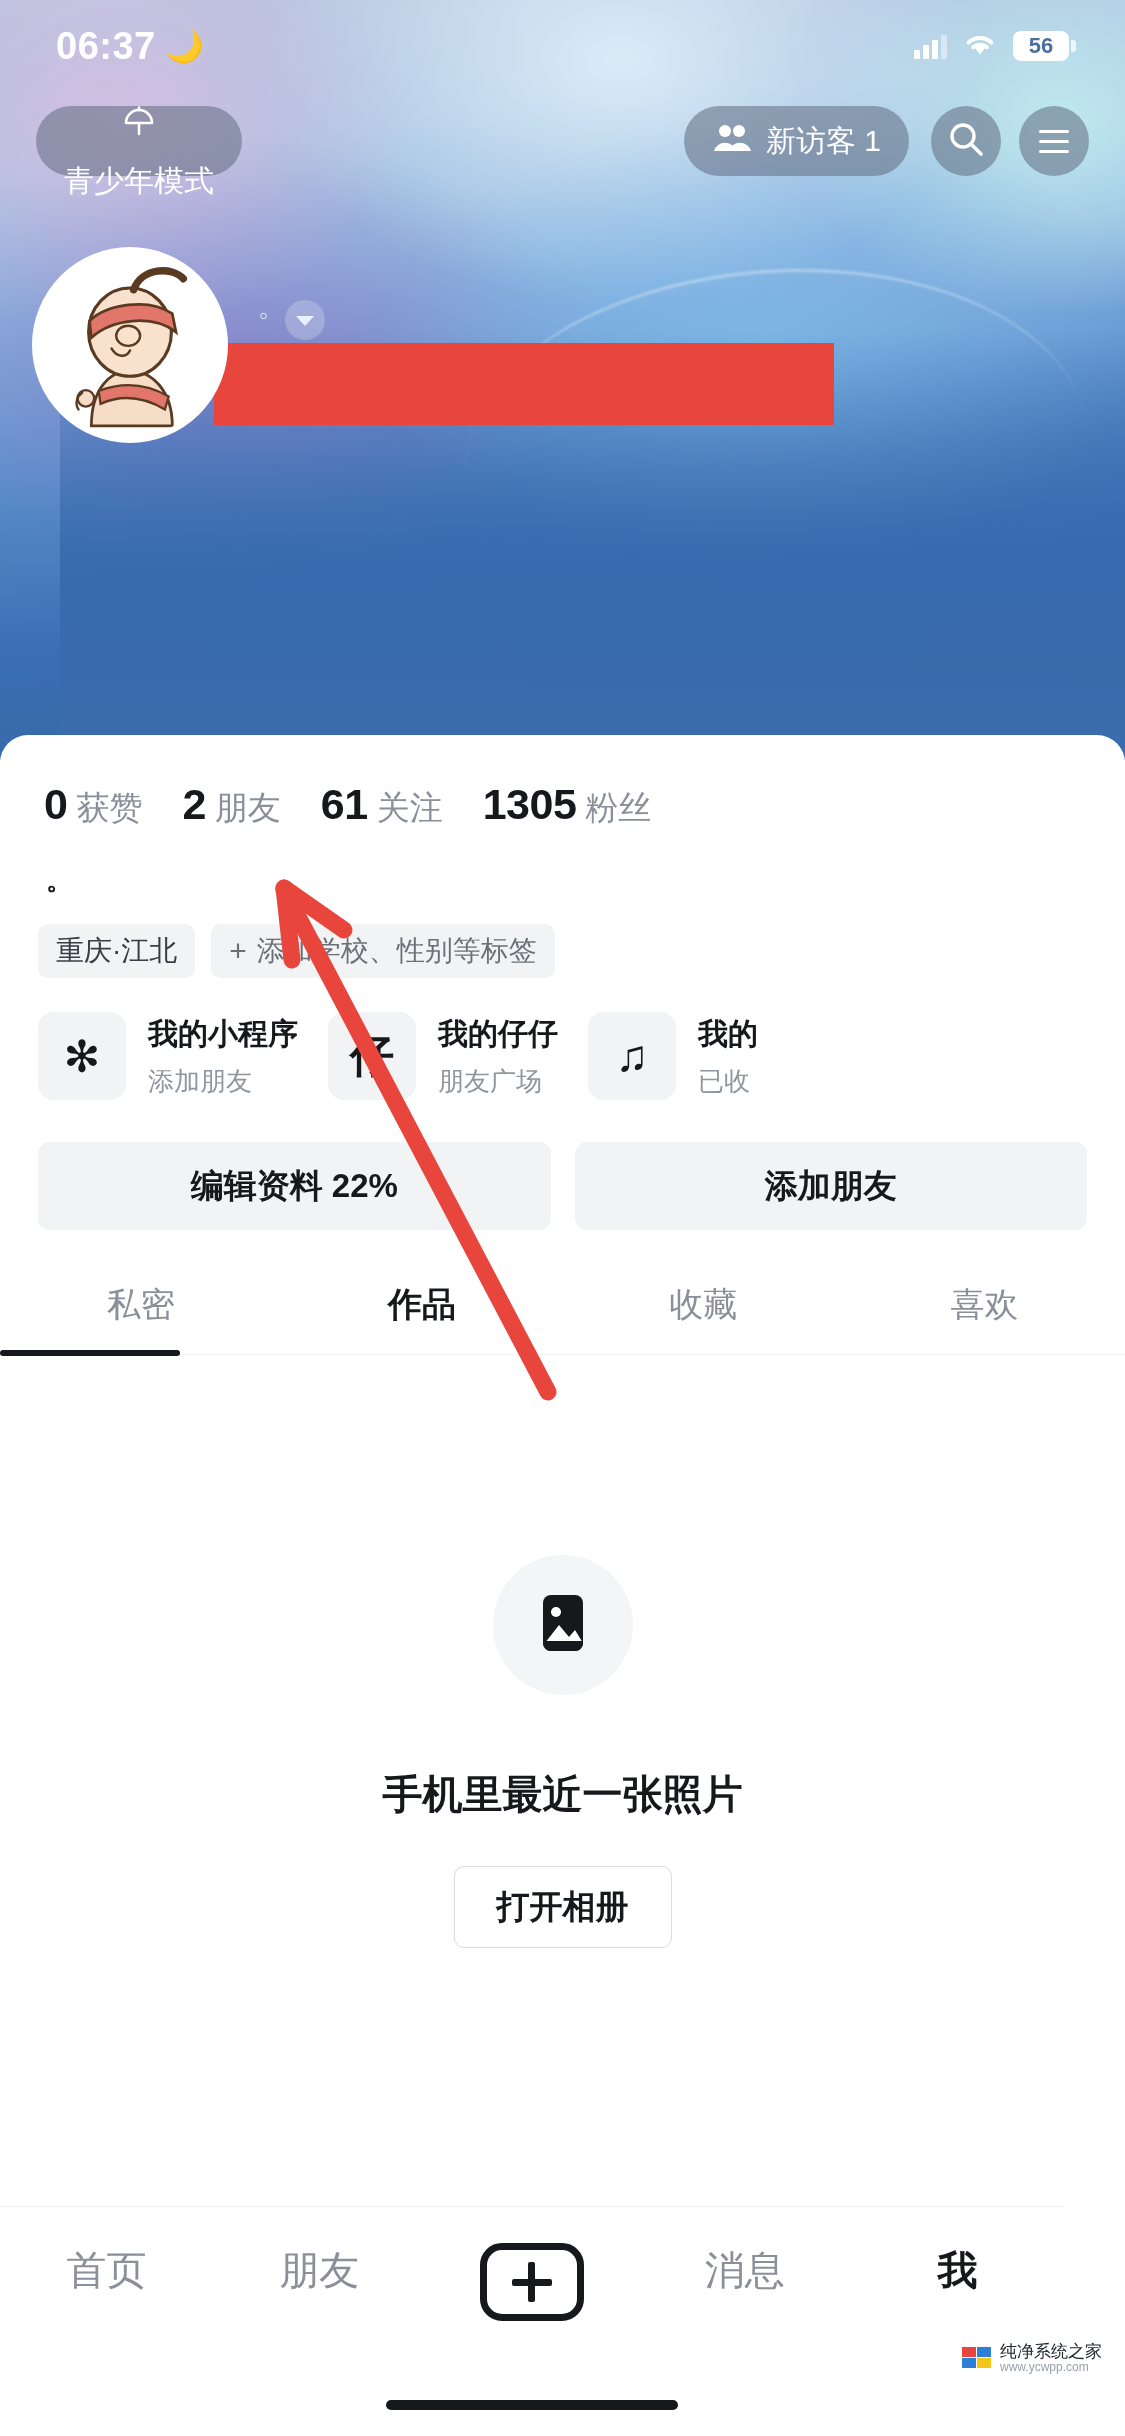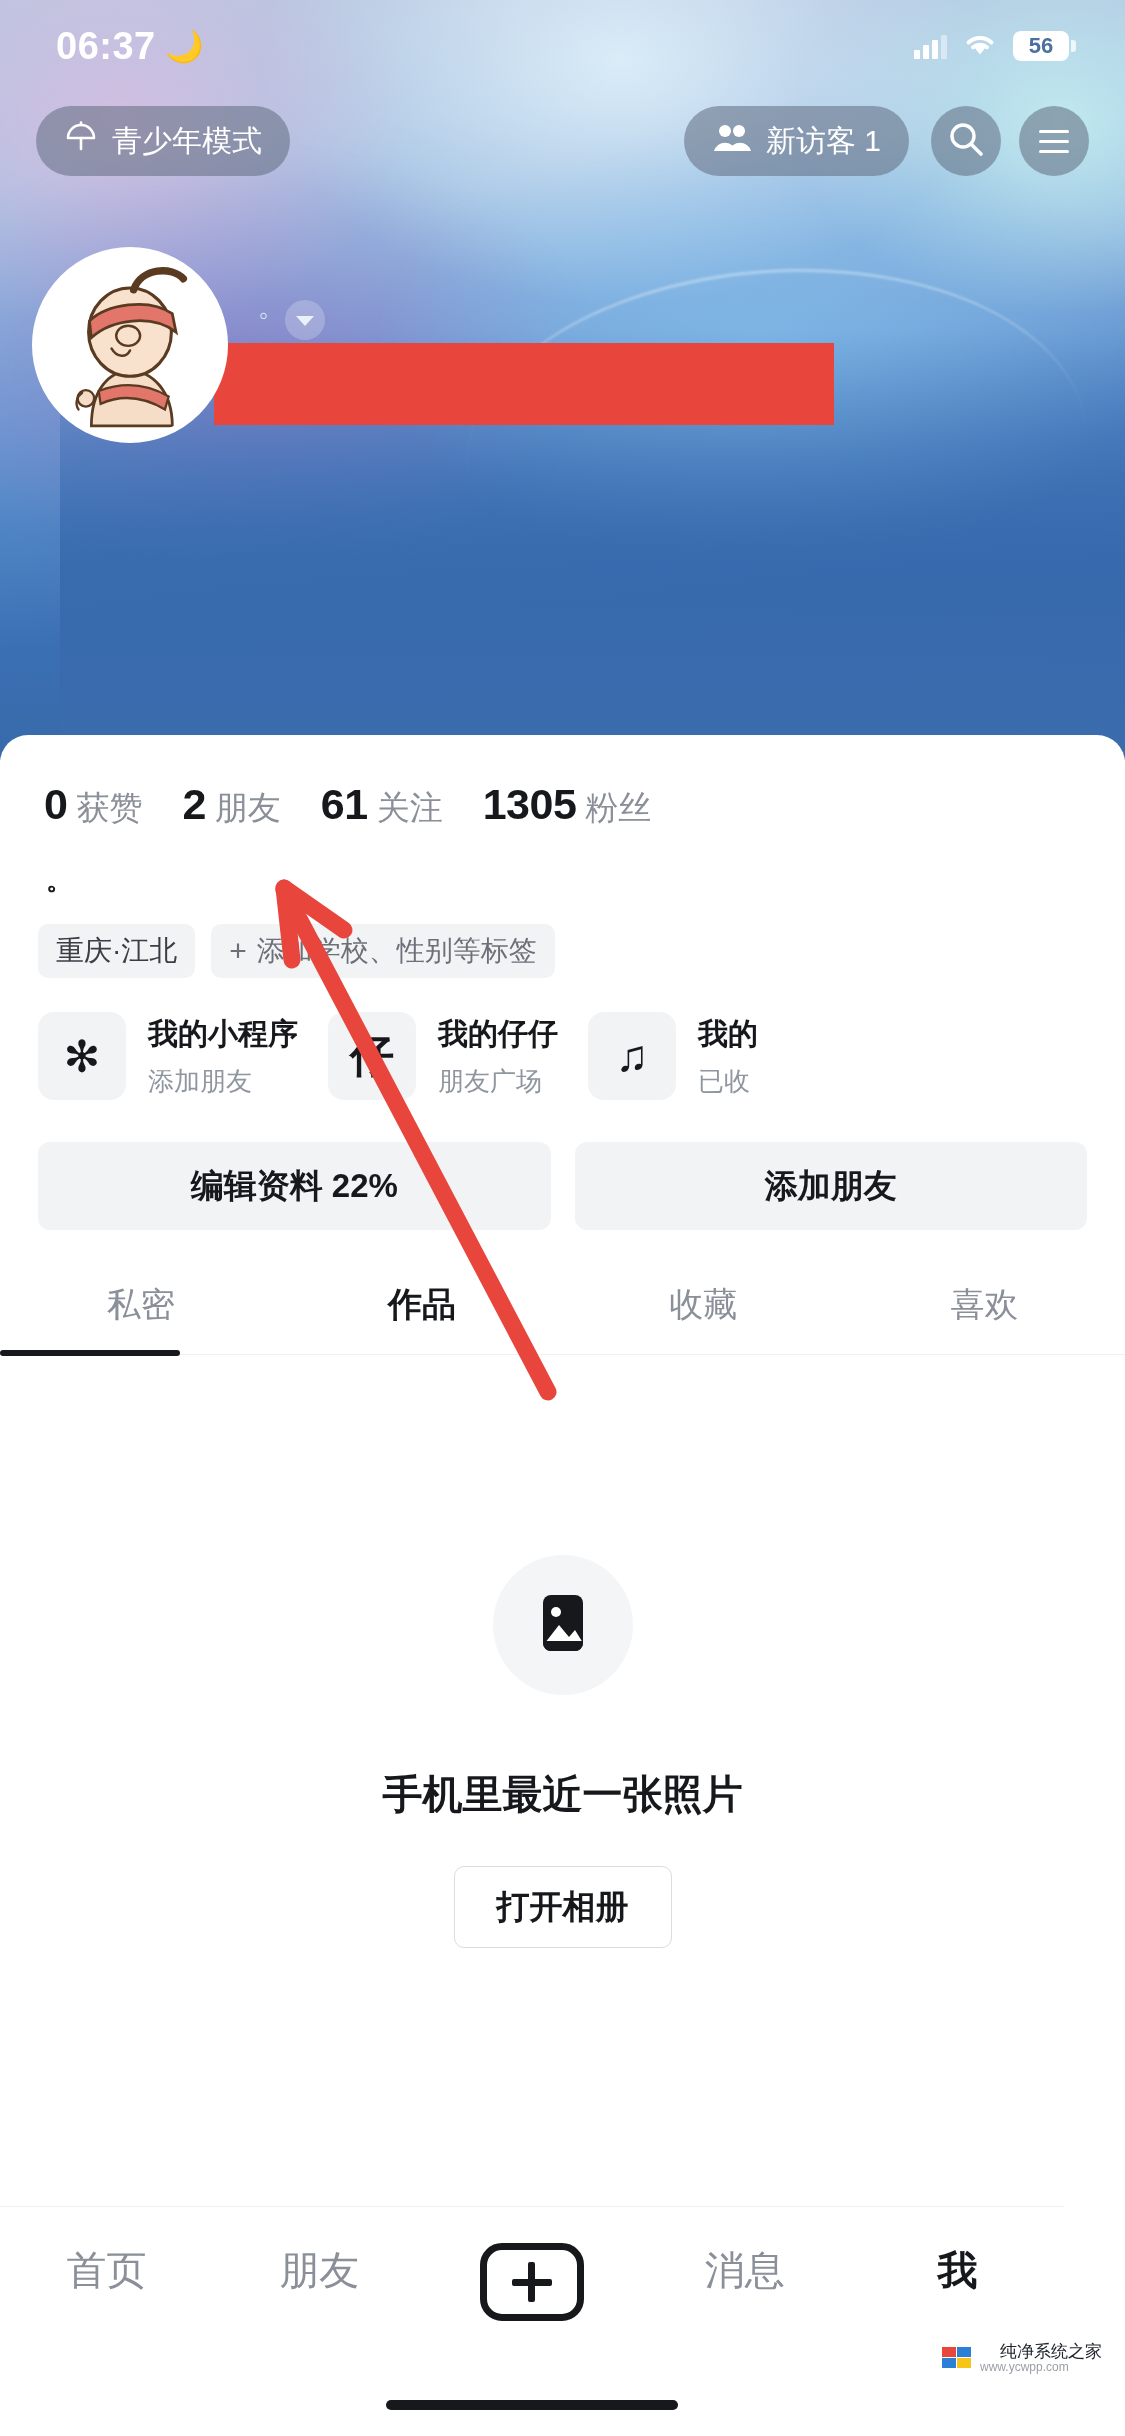--- a/index.html
+++ b/index.html
@@ -72,21 +72,21 @@
   
   .header {
     position:absolute; left:0; top:98px; width:1125px; height:86px;
     display:flex; align-items:center; padding:0 36px; gap:0; z-index:30;
   }
   .pill {
     height:70px; border-radius:35px; background:rgba(96,108,128,0.55);
     display:flex; align-items:center; gap:14px; padding:0 28px;
     color:#ffffff; font-size:30px; font-weight:500; white-space:nowrap;
   }
-  .pill-teen { margin-right:auto; }
+  .pill-teen { margin-right:auto;flex-direction:column; }
   .pill-visitor { margin-right:22px; }
   .circ {
     width:70px; height:70px; border-radius:50%;
     background:rgba(96,108,128,0.55);
     display:flex; align-items:center; justify-content:center;
     margin-right:18px; flex:0 0 auto;
   }
   .circ:last-child { margin-right:0; }
   .hamburger { display:flex; flex-direction:column; gap:7px; }
   .hamburger span { display:block; width:30px; height:3px; background:#fff; border-radius:2px; }
@@ -221,21 +221,21 @@
   .annot { position:absolute; left:0; top:0; width:1125px; height:2436px; z-index:60; pointer-events:none; }
 
   
   .watermark {
     position:absolute; right:14px; bottom:56px; z-index:70;
     display:flex; align-items:center; gap:8px;
     background:rgba(255,255,255,0.86); padding:5px 9px; border-radius:4px;
   }
   .wm-logo { width:30px; height:24px; display:block; }
   .wm-text { display:flex; flex-direction:column; line-height:1.15; }
-  .wm-t1 { font-size:17px; color:#22262c;margin-left:20px; }
+  .wm-t1 { font-size:17px; color:#22262c; }
   .wm-t2 { font-size:12px; color:#9aa0a8; }
 </style>
 </head>
 <body>
 
 <div class="hero">
   <div class="hero-glow-a"></div>
   <div class="hero-glow-b"></div>
   <div class="hero-swoosh"></div>
   <div class="hero-glow-c"></div>

